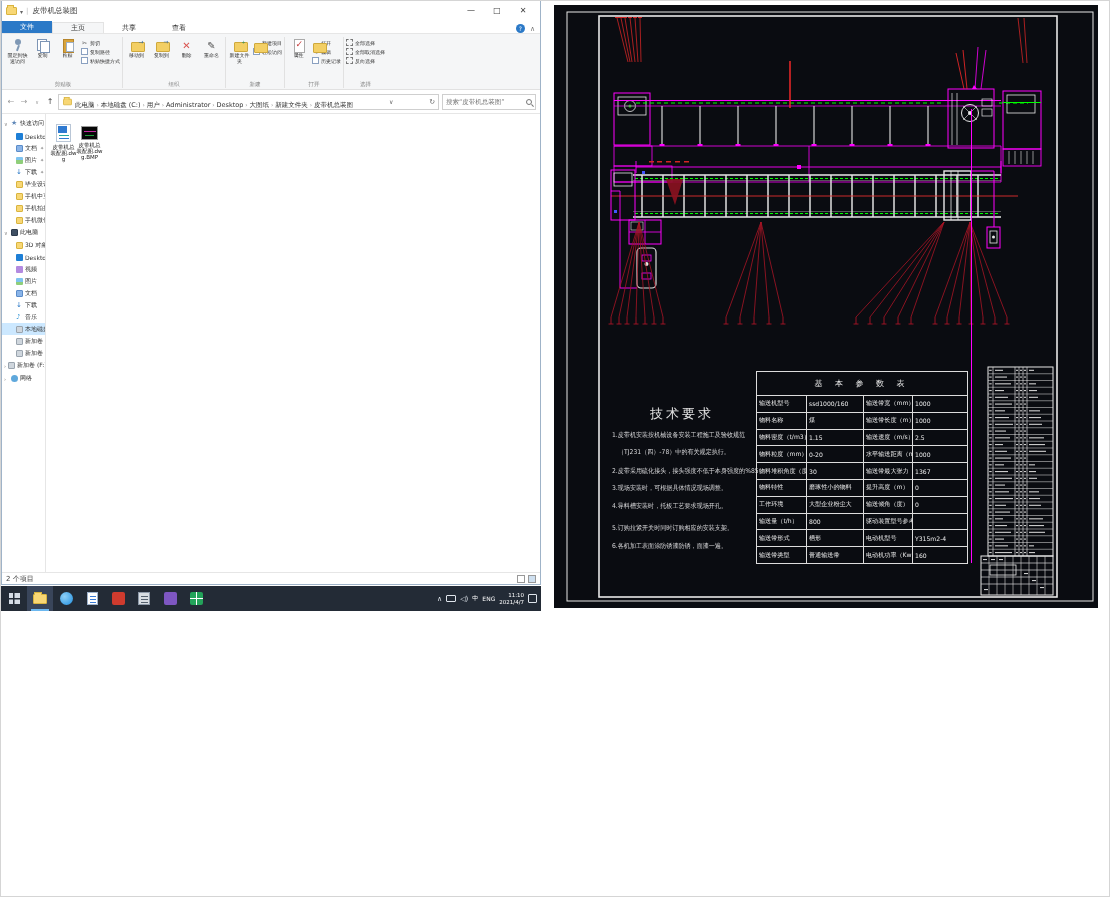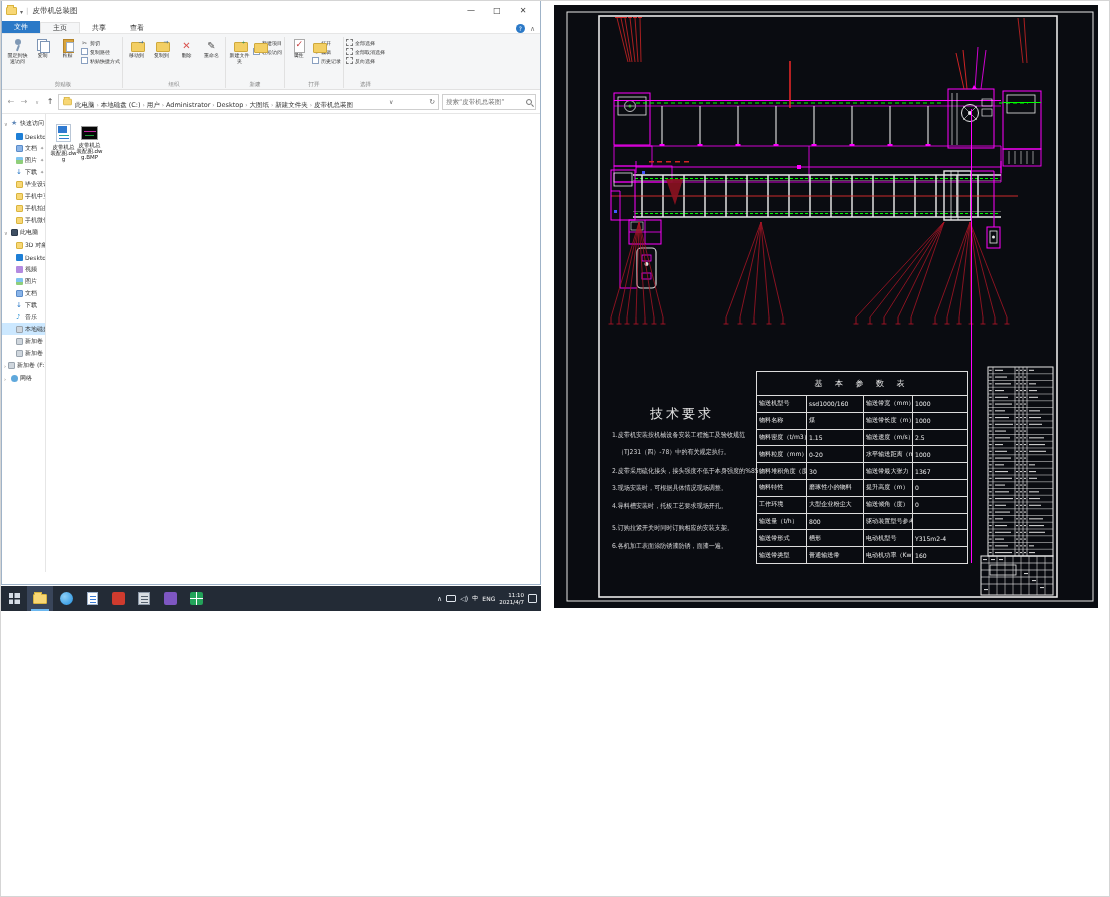--- a/index.html
+++ b/index.html
@@ -11,21 +11,21 @@
   .titlebar{height:20px;display:flex;align-items:center;padding:0 4px;background:#fff;font-size:7.5px;color:#333}
   .qat{display:flex;align-items:center;gap:3px;margin-right:4px}
   .mini-folder{width:11px;height:8px;background:#f8d775;border:1px solid #d9b43f;border-radius:1px;position:relative}
   .mini-folder::before{content:"";position:absolute;top:-3px;left:0;width:5px;height:2px;background:#f8d775;border:1px solid #d9b43f;border-bottom:none}
   .qat-chevron{font-size:6px;color:#666}
   .qat-sep{color:#bbb;font-size:7px}
   .win-controls{margin-left:auto;display:flex}
   .win-controls span{width:26px;text-align:center;font-size:8px;color:#444;line-height:20px}
 
   .tabsrow{height:13px;display:flex;align-items:flex-end;background:#fff;border-bottom:1px solid #e6e6e6;font-size:7px}
-  .tab{padding:1px 12px;color:#333}
+  .tab{padding:1px 18px;color:#333}
   .tab-file{background:#2b79c7;color:#fff}
   .tab.active{background:#f5f6f7;border:1px solid #e3e3e3;border-bottom:none}
   .tabs-right{margin-left:auto;display:flex;align-items:center;gap:5px;padding-right:5px}
   .help-q{width:9px;height:9px;border-radius:50%;background:#2b79c7;color:#fff;font-size:6px;text-align:center;line-height:9px}
   .rib-collapse{font-size:7px;color:#777}
 
   .ribbon{height:56px;background:#f5f6f7;border-bottom:1px solid #e1e1e1;display:flex;align-items:stretch;padding:2px 2px 0 2px}
   .rgroup{display:flex;flex-direction:column;padding:0 2px}
   .rg-content{display:flex;flex:1;gap:2px}
   .rg-label{font-size:5.5px;color:#888;text-align:center;padding:1px 0}
@@ -404,20 +404,27 @@
             <div class="file-icon-dwg"></div>
             <div class="file-label">皮带机总装配图.dwg</div>
           </div>
           <div class="file-item" style="left: 30px; top: 10px;">
             <div class="file-icon-bmp"></div>
             <div class="file-label">皮带机总装配图.dwg.BMP</div>
           </div>
         </div>
     </div>
 
+    <div class="statusbar">
+      <span>2 个项目</span>
+      <div class="sb-right">
+        <span class="view-ic"></span>
+        <span class="view-ic" style="background:#cfe0f0"></span>
+      </div>
+    </div>
   </div>
 
   <div id="taskbar">
     <span id="taskbar-apps" style="display:flex">
         <div class="tb-cell">
           <span class="app-start"></span>
         </div>
         <div class="tb-cell active">
           <span class="app-folder"></span>
         </div>

